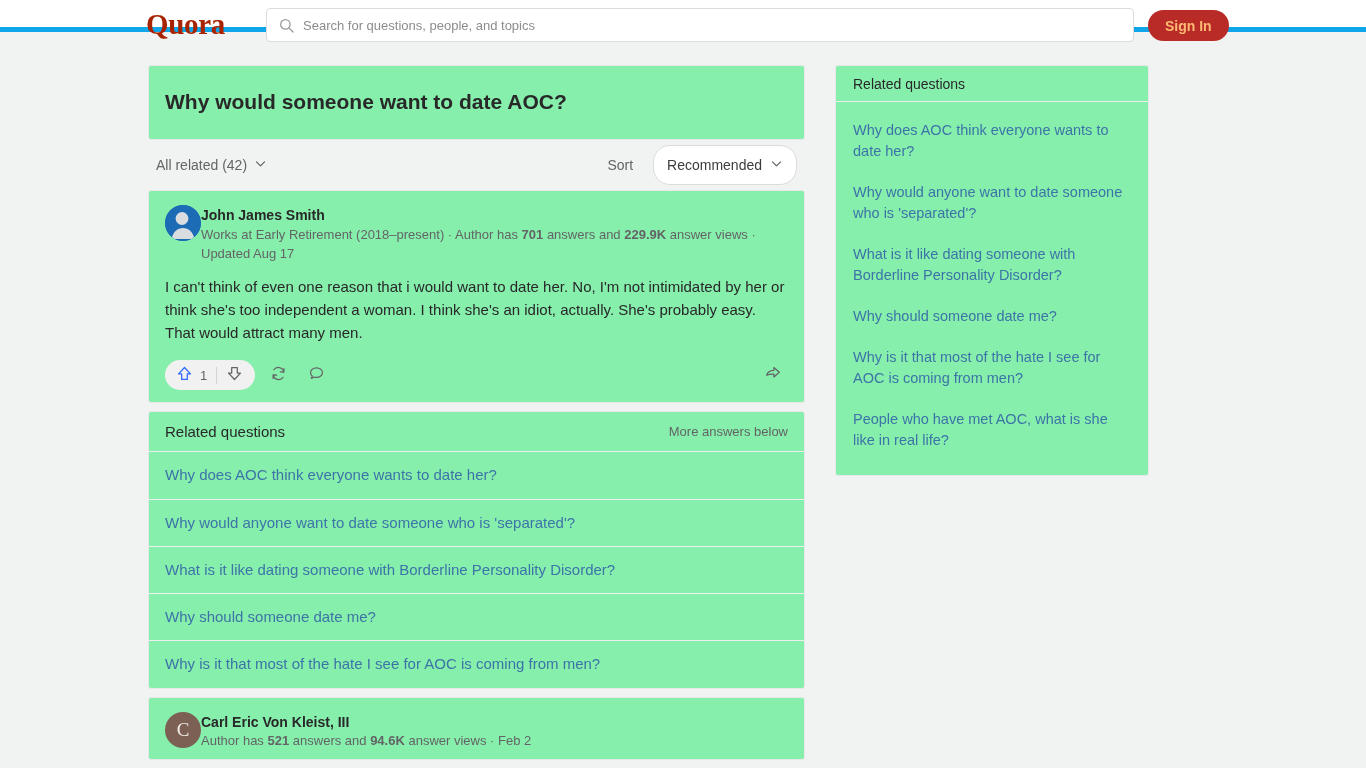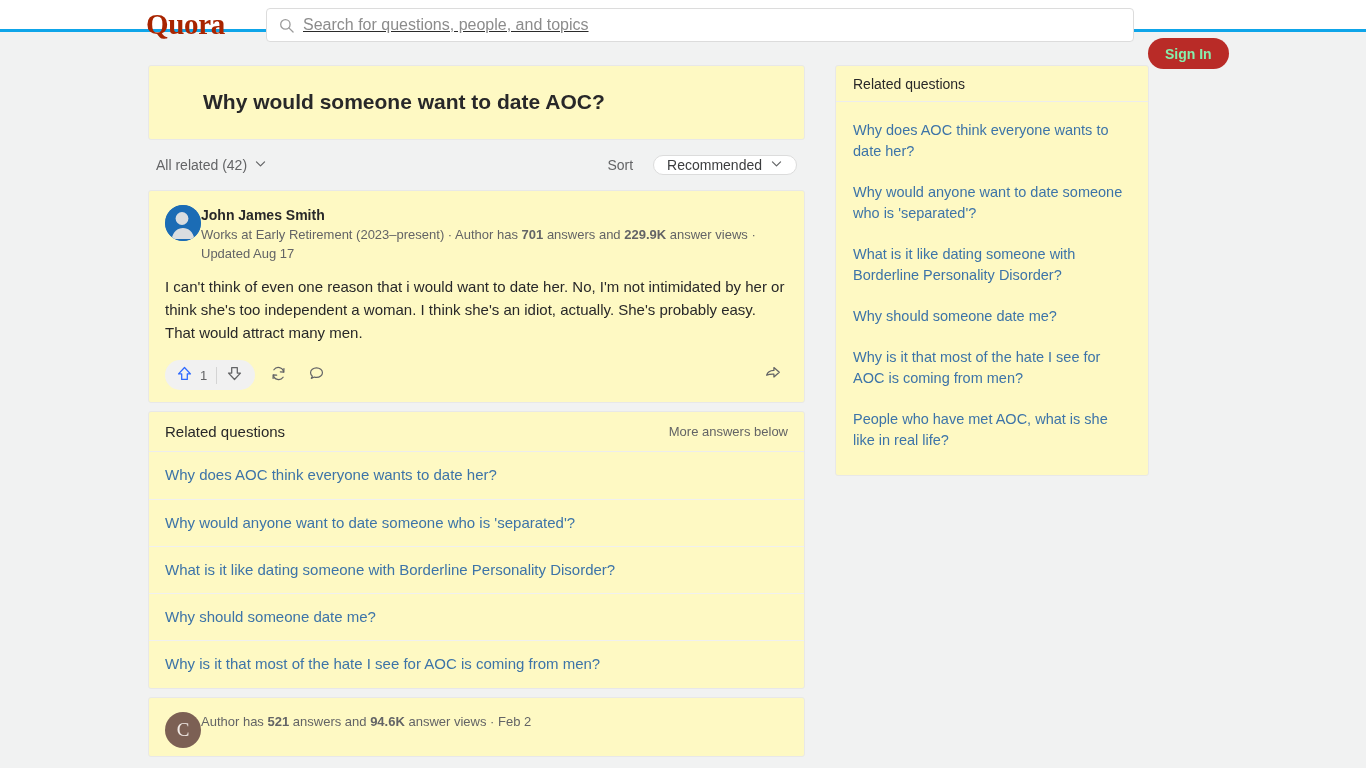--- a/index.html
+++ b/index.html
@@ -8,21 +8,21 @@
     background: #f1f2f2;
     font-family: "Liberation Sans", sans-serif;
     overflow: hidden;
   }
 
   
   .header {
     position: relative;
     height: 32px;
     background: #ffffff;
-    border-bottom: 3px solid #0ea5e9;
+    border-bottom: 5px solid #0ea5e9;
     display: flex;
     align-items: center;
   }
   .logo {
     position: absolute;
     left: 146px;
     top: 8px;
     font-family: "Liberation Serif", serif;
     font-size: 29px;
     font-weight: bold;
@@ -42,62 +42,59 @@
     align-items: center;
     padding: 0 12px;
   }
   .search-icon { flex: 0 0 auto; display: flex; align-items: center; }
   .search-input {
     border: none;
     outline: none;
     background: transparent;
     margin-left: 9px;
     font-family: "Liberation Sans", sans-serif;
-    font-size: 16px;
+    font-size: 13px;
     color: #2b2b2b;
     width: 100%;
-    text-decoration: underline;
   }
   .search-input::placeholder { color: #8c8c8c; }
   .signin-btn {
     position: absolute;
     left: 1148px;
     top: 10px;
     height: 31px;
     padding: 0 17px;
     background: #b92b27;
-    color: #86efac;
+    color: #fdba74;
     font-size: 14px;
     font-weight: bold;
     border: none;
     border-radius: 16px;
     cursor: pointer;
     font-family: "Liberation Sans", sans-serif;
-    margin-top: 28px;
   }
 
   
   .page { position: relative; width: 1366px; }
   .main-col { position: absolute; left: 148px; top: 33px; width: 657px; }
   .side-col { position: absolute; left: 835px; top: 33px; width: 314px; }
 
   .card {
-    background: #fef9c3;
+    background: #86efac;
     border: 1px solid #e8e8e8;
     border-radius: 3px;
   }
 
   
   .q-card { padding: 22px 16px 24px 16px; }
   .q-title {
     font-size: 21px;
     font-weight: bold;
     color: #282829;
     line-height: 1.3;
-    margin-left: 38px;
   }
 
   
   .filter-row {
     height: 50px;
     display: flex;
     align-items: center;
     justify-content: space-between;
     padding: 0 8px 0 8px;
   }
@@ -108,21 +105,21 @@
     font-size: 14px;
     color: #636466;
     cursor: pointer;
   }
   .sort-wrap { display: flex; align-items: center; gap: 20px; }
   .sort-label { font-size: 14px; color: #636466; }
   .sort-pill {
     display: flex;
     align-items: center;
     gap: 8px;
-    height: 20px;
+    height: 40px;
     padding: 8px 13px;
     background: #fff;
     border: 1px solid #dcdcdc;
     border-radius: 17px;
     font-size: 14px;
     color: #3c3d3f;
     cursor: pointer;
   }
 
   
@@ -285,21 +282,21 @@
       <div class="author-row">
         <div class="avatar blue">
           <svg width="36" height="36" viewBox="0 0 36 36">
             <circle cx="18" cy="18" r="18" fill="#1b6cb5"></circle>
             <circle cx="17" cy="13.5" r="6.4" fill="#d9dde0"></circle>
             <path d="M6.5 34c1.6-7.2 6-11 11.5-11s9.9 3.8 11.5 11z" fill="#d9dde0"></path>
           </svg>
         </div>
         <div class="author-meta">
           <div class="author-name">John James Smith</div>
-          <div class="author-cred"><span>Works at Early Retirement (2023–present) · Author has </span><b>701</b><span> answers and </span><b>229.9K</b><span> answer views · Updated Aug 17</span></div>
+          <div class="author-cred"><span>Works at Early Retirement (2018–present) · Author has </span><b>701</b><span> answers and </span><b>229.9K</b><span> answer views · Updated Aug 17</span></div>
         </div>
       </div>
 
       <div class="answer-body">I can't think of even one reason that i would want to date her. No, I'm not intimidated by her or think she's too independent a woman. I think she's an idiot, actually. She's probably easy. That would attract many men.</div>
 
       <div class="action-bar">
         <div class="actions-left">
           <div class="vote-pill">
             <div class="upvote">
               <span>
@@ -357,20 +354,21 @@
       <div class="rq-item">Why should someone date me?</div>
       <div class="rq-item">Why is it that most of the hate I see for AOC is coming from men?</div>
     </div>
 
     <div class="card answer" style="margin-top:8px;">
       <div class="author-row">
         <div class="avatar brown">
           <span>C</span>
         </div>
         <div class="author-meta">
+          <div class="author-name">Carl Eric Von Kleist, III</div>
           <div class="author-cred"><span>Author has </span><b>521</b><span> answers and </span><b>94.6K</b><span> answer views · Feb 2</span></div>
         </div>
       </div>
 
     </div>
 
   </div>
 
   <div class="side-col">
     <div class="card">

